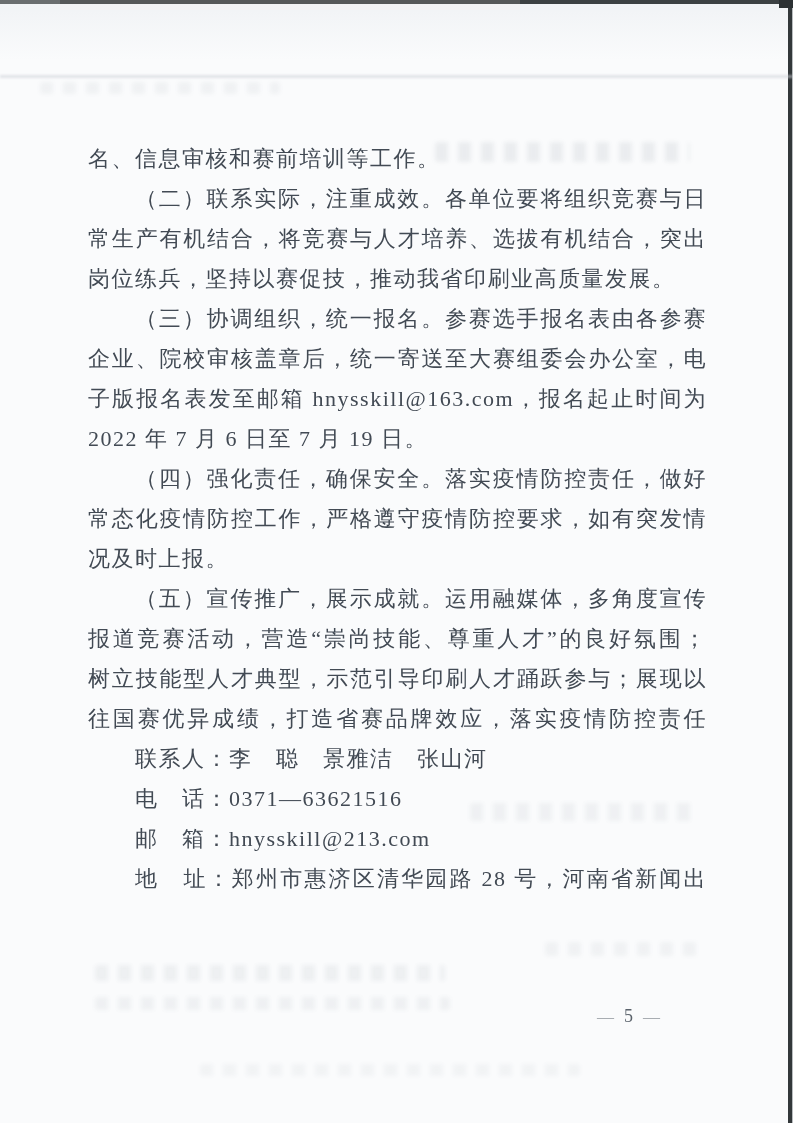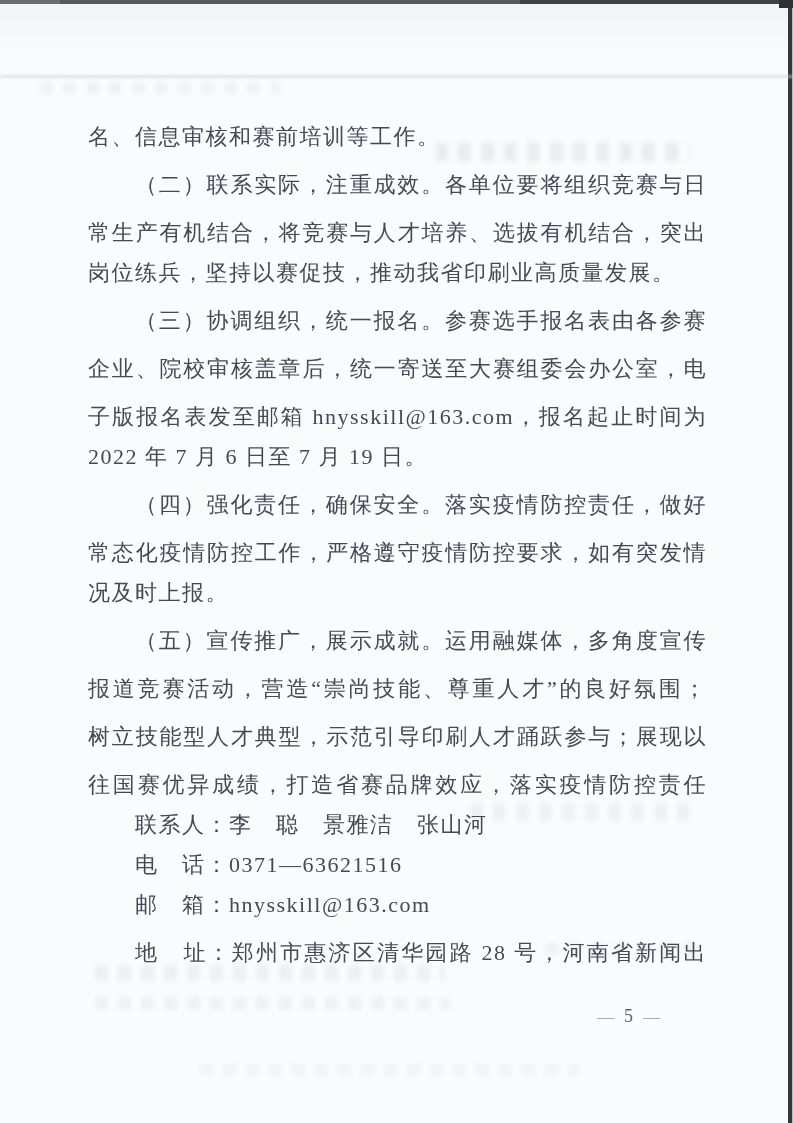--- a/index.html
+++ b/index.html
@@ -52,37 +52,36 @@
     position:absolute;
     background:repeating-linear-gradient(90deg, rgba(96,108,124,0.18) 0 13px, rgba(96,108,124,0) 13px 23px);
     filter:blur(2px);
     opacity:.55;
     border-radius:3px;
   }
   
   .content{
     position:absolute;
     left:88px;
-    top:117px;
+    top:139px;
     width:619px;
     font-family:Liberation Serif, serif;
   }
   .line{
     height:40px;
     line-height:40px;
     font-size:22px;
     letter-spacing:1.5px;
     white-space:nowrap;
     color:var(--ink);
   }
   .line.fill{
     white-space:normal;
     text-align:justify;
     text-align-last:justify;
-    margin-top:8px;
   }
   .line.indent{
     text-indent:47px;
   }
   .page-footer{
     position:absolute;
     top:1006px;
     left:597px;
     display:flex;
     align-items:center;
@@ -123,21 +122,21 @@
     <div class="line">2022 年 7 月 6 日至 7 月 19 日。</div>
     <div class="line indent fill">（四）强化责任，确保安全。落实疫情防控责任，做好</div>
     <div class="line fill">常态化疫情防控工作，严格遵守疫情防控要求，如有突发情</div>
     <div class="line">况及时上报。</div>
     <div class="line indent fill">（五）宣传推广，展示成就。运用融媒体，多角度宣传</div>
     <div class="line fill">报道竞赛活动，营造“崇尚技能、尊重人才”的良好氛围；</div>
     <div class="line fill">树立技能型人才典型，示范引导印刷人才踊跃参与；展现以</div>
     <div class="line fill">往国赛优异成绩，打造省赛品牌效应，落实疫情防控责任</div>
     <div class="line indent">联系人：李　聪　景雅洁　张山河</div>
     <div class="line indent">电　话：0371—63621516</div>
-    <div class="line indent">邮　箱：hnysskill@163.com</div>
+    <div class="line indent">邮　箱：hnysskill@213.com</div>
     <div class="line indent fill">地　址：郑州市惠济区清华园路 28 号，河南省新闻出</div>
   </div>
 
   <div class="page-footer">
     <span class="dash">—</span>
     <span class="num">5</span>
     <span class="dash">—</span>
   </div>
 
 </div>

